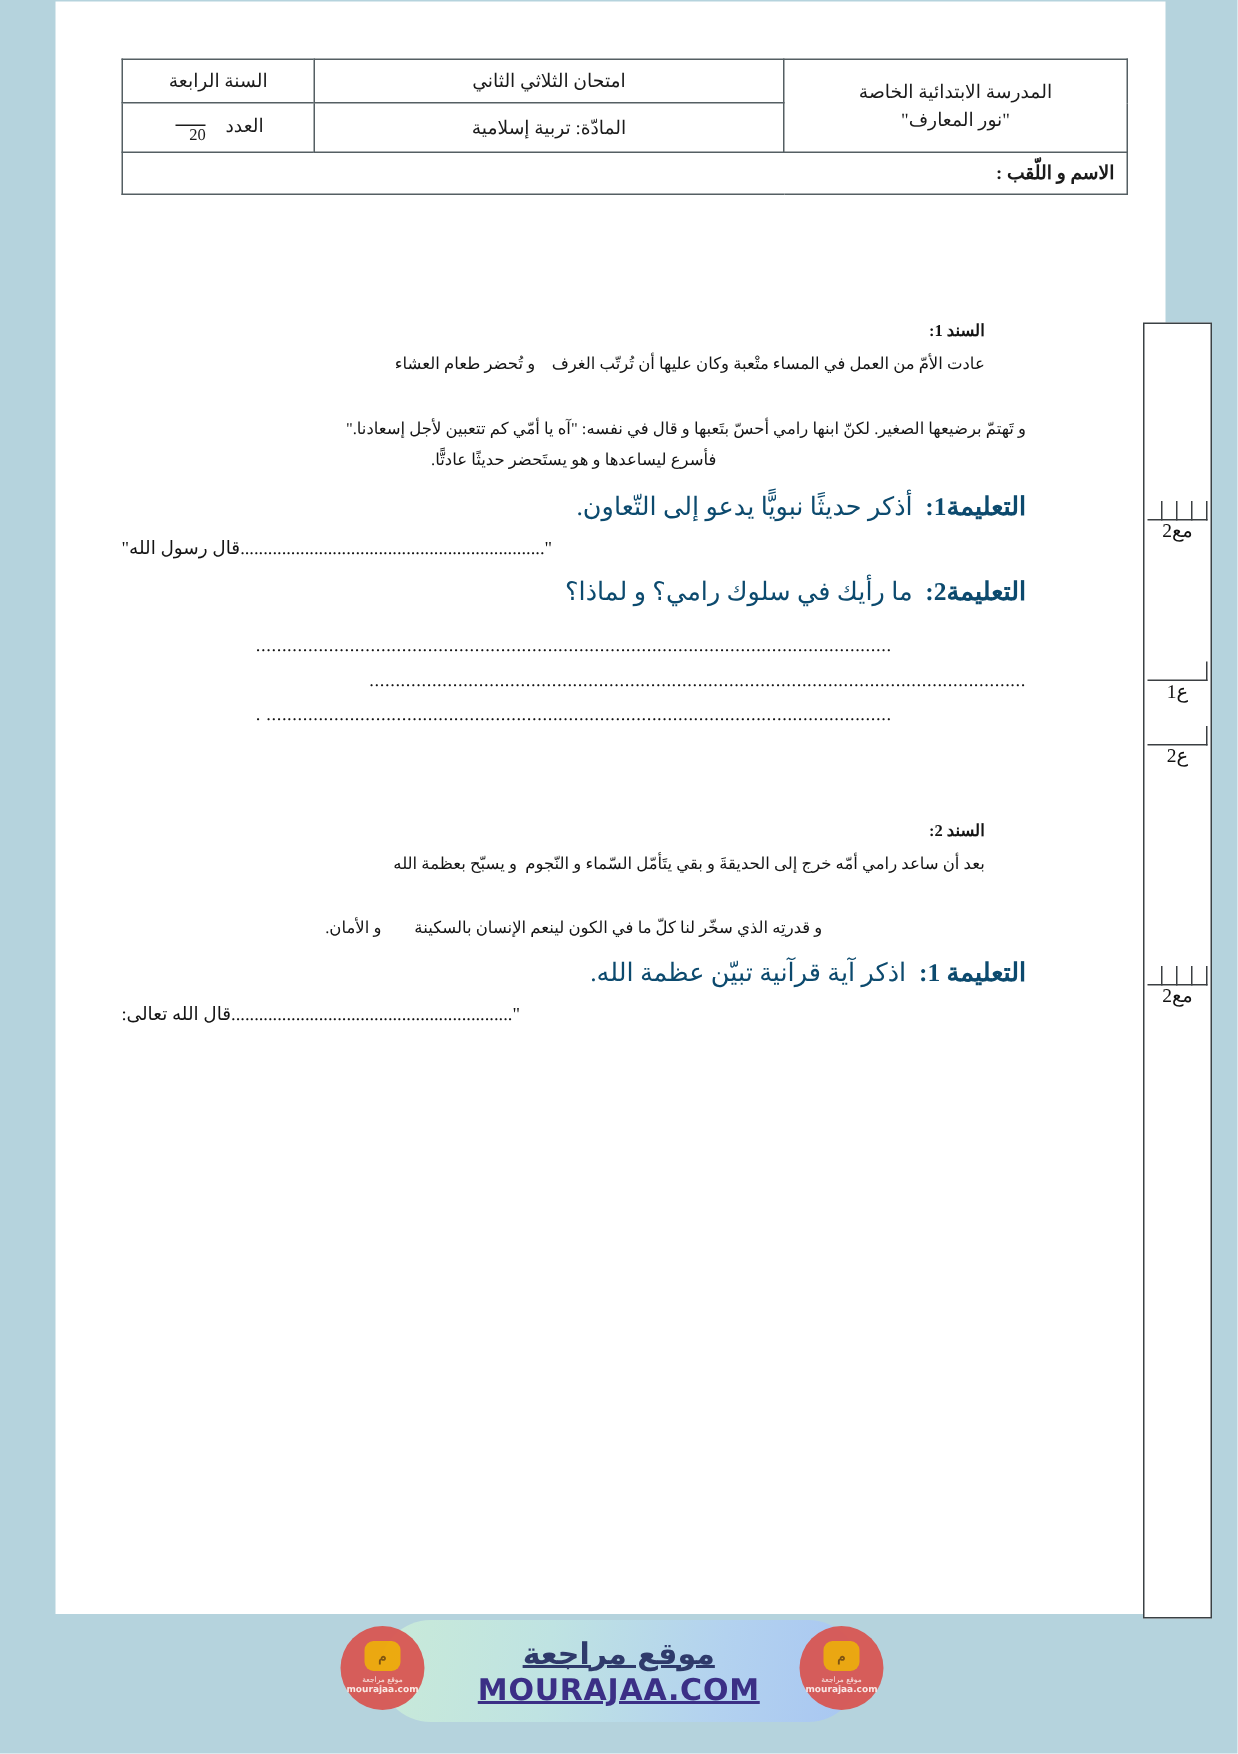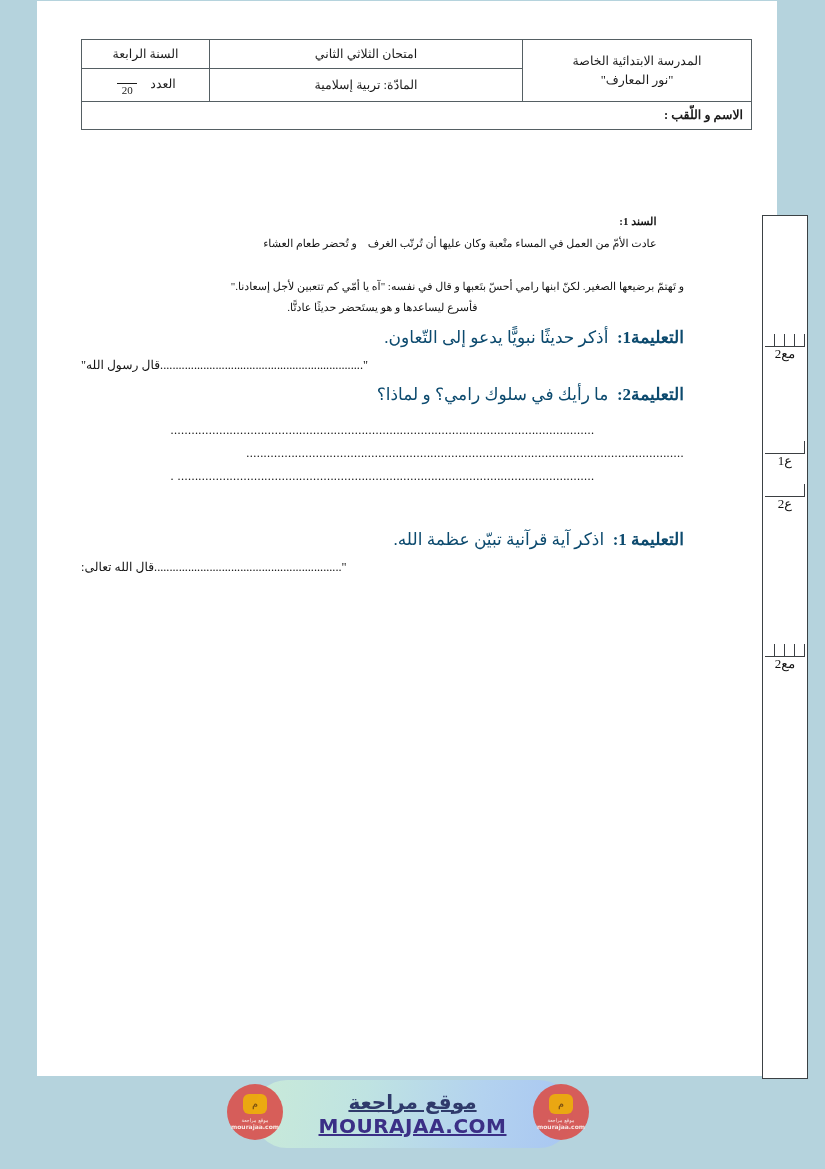--- a/index.html
+++ b/index.html
@@ -39,21 +39,21 @@
     line-height:1.45;
   }
   .c-school{width:216px;}
   .c-mid{width:300px;}
   .c-right{width:115px;}
   .school-name{font-size:12.5px;}
   .num-cell{white-space:nowrap;}
   .num-cell .lbl{font-size:12.5px;}
   .frac{
     display:inline-block;vertical-align:middle;
-    margin:0 10px 0 2px;text-align:center;line-height:1;font-family:Liberation Serif, serif;
+    margin:0 10px 0 2px;text-align:right;line-height:1;font-family:Liberation Serif, serif;
   }
   .frac .top{display:block;height:9px;}
   .frac .bar{display:block;border-top:1.3px solid #1b1b1b;width:20px;}
   .frac .bot{display:block;font-size:11px;padding-top:1px;}
   .name-row td{
     text-align:right;
     padding:4px 8px 5px 8px;
     font-size:12.5px;
     font-weight:bold;
   }
@@ -248,20 +248,27 @@
         &nbsp;<span>ما رأيك في سلوك رامي؟ و لماذا؟</span>
       </p>
 
       <div style="height:8px"></div>
       <div class="dots dots-row" style="text-align:center">..........................................................................................................................</div>
       <div class="dots dots-row" style="text-align:right">..............................................................................................................................</div>
       <div class="dots dots-row" style="text-align:center">........................................................................................................................ .</div>
 
       <div style="height:35px"></div>
 
+      <div class="p-block">
+        <p class="ptext">
+          <b>السند 2:</b>
+          <span>بعد أن ساعد رامي أمّه خرج إلى الحديقةَ و بقي يتَأمّل السّماء و النّجوم  و يسبّح بعظمة الله</span>
+        </p>
+        <p class="ptext line-center">و قدرتِه الذي سخّر لنا كلّ ما في الكون لينعم الإنسان بالسكينة        و الأمان.</p>
+      </div>
 
       <p class="instr">
         <span class="tag">التعليمة 1:</span>
         &nbsp;<span>اذكر آية قرآنية تبيّن عظمة الله.</span>
       </p>
 
       <p class="qline">
         <span>"</span><span>.............................................................</span><span>قال الله تعالى:</span>
       </p>
 

